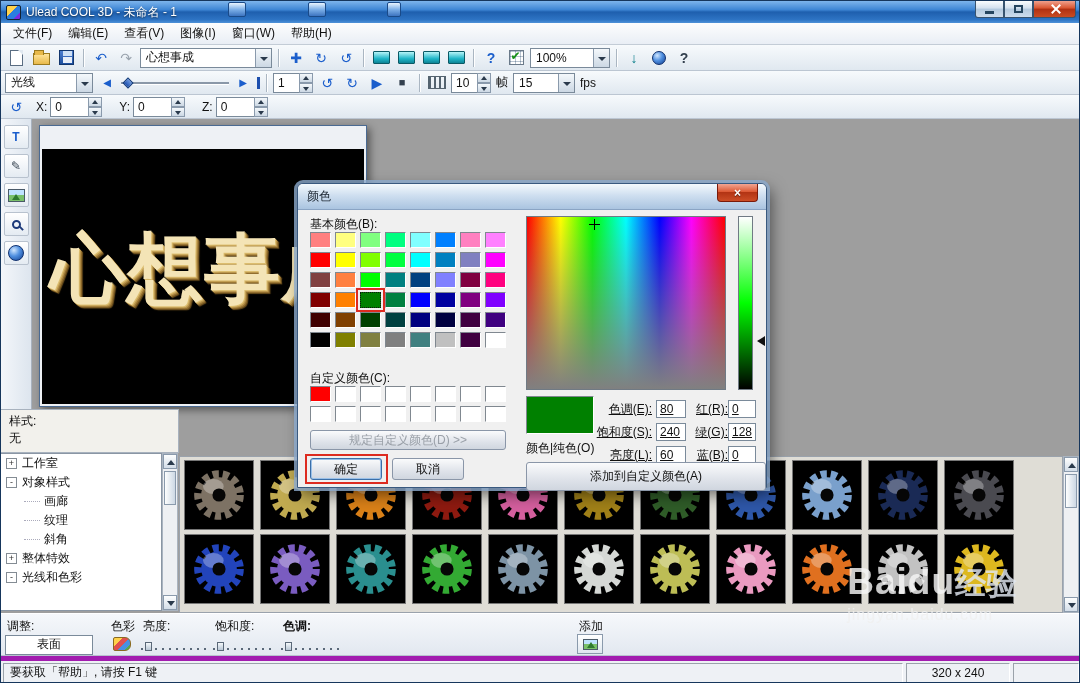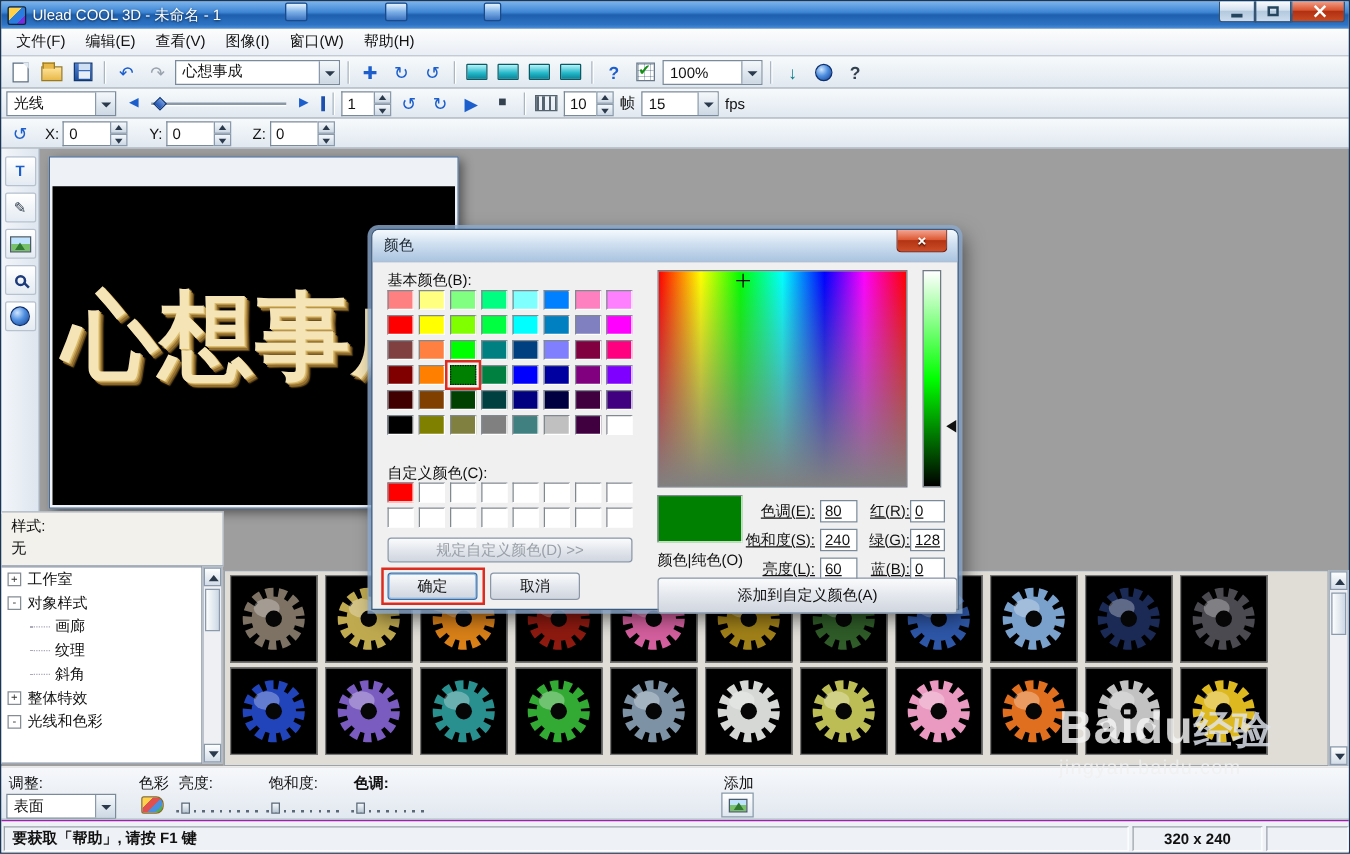--- a/index.html
+++ b/index.html
@@ -126,33 +126,33 @@
   .gallery { position:absolute; left:178px; top:455px; width:884px; height:157px;
     background:#dfddd6; border:1px solid #9aa2ac; padding:3px 0 0 4px; overflow:hidden; }
   .gal-row { display:flex; gap:6px; margin-bottom:4px; }
   .gear-tile { width:70px; height:70px; background:#000; border:1px solid #777; flex:none;
     display:flex; align-items:center; justify-content:center; }
 
   
   .adjustbar { position:absolute; left:0; top:612px; width:1080px; height:43px;
     background:linear-gradient(#f6f8fb,#e2e8f0); border-top:1px solid #fff; border-bottom:1px solid #b8c2ce; }
   .adjustbar .lab { position:absolute; top:4px; }
-  .ad-combo { position:absolute; left:4px; top:21px; width:88px; }
+  .ad-combo { position:absolute; left:4px; top:21px; width:88px;flex-direction:column; }
   .palette-icon { position:absolute; left:112px; top:23px; width:18px; height:14px; border:1px solid #8a6a20;
     background:linear-gradient(135deg,#ffd24a 0 30%,#e05050 30% 55%,#4a90e0 55% 80%,#50b050 80%); border-radius:2px 6px 6px 2px; }
   .dotslider { position:absolute; top:28px; height:10px; }
   .dotslider::before { content:""; position:absolute; left:0; right:0; top:6px; height:2px;
     background:repeating-linear-gradient(90deg,#5a6878 0 2px,transparent 2px 7px); }
   .dotthumb { position:absolute; left:4px; top:0; width:7px; height:9px; background:linear-gradient(#f4f8fb,#b8c6d4); border:1px solid #5a6878; }
   .add-btn { position:absolute; left:576px; top:20px; width:26px; height:20px; border:1px solid #8a9aac;
     background:linear-gradient(#fff,#dfe7ef); display:flex; align-items:center; justify-content:center; }
 
   
   .statusbar { position:absolute; left:0; top:655px; width:1080px; height:28px; background:#eef1f5;
-    border-top:1px solid #a21caf; display:flex; align-items:center; padding:3px 2px; gap:3px;font-weight:bold; }
+    border-top:5px solid #a21caf; display:flex; align-items:center; padding:3px 2px; gap:3px; }
   .sunken { border:1px solid; border-color:#9aa2aa #fff #fff #9aa2aa; height:20px; display:flex; align-items:center; padding:0 6px; }
   .st-help { flex:1; }
   .st-size { width:104px; justify-content:center; }
   .st-extra { width:66px; }
 
   
   .dialog { position:absolute; left:296px; top:182px; width:470px; height:305px; z-index:100;
     background:#f0f0f0; border:1px solid #39597f; border-radius:6px 6px 0 0;
     box-shadow:0 0 0 3px rgba(140,170,205,.8), 4px 6px 16px rgba(0,0,0,.55); }
   .dlg-tb { height:26px; border-radius:5px 5px 0 0; background:linear-gradient(#f4f9fd,#cfdff0 45%,#aac4e0);

